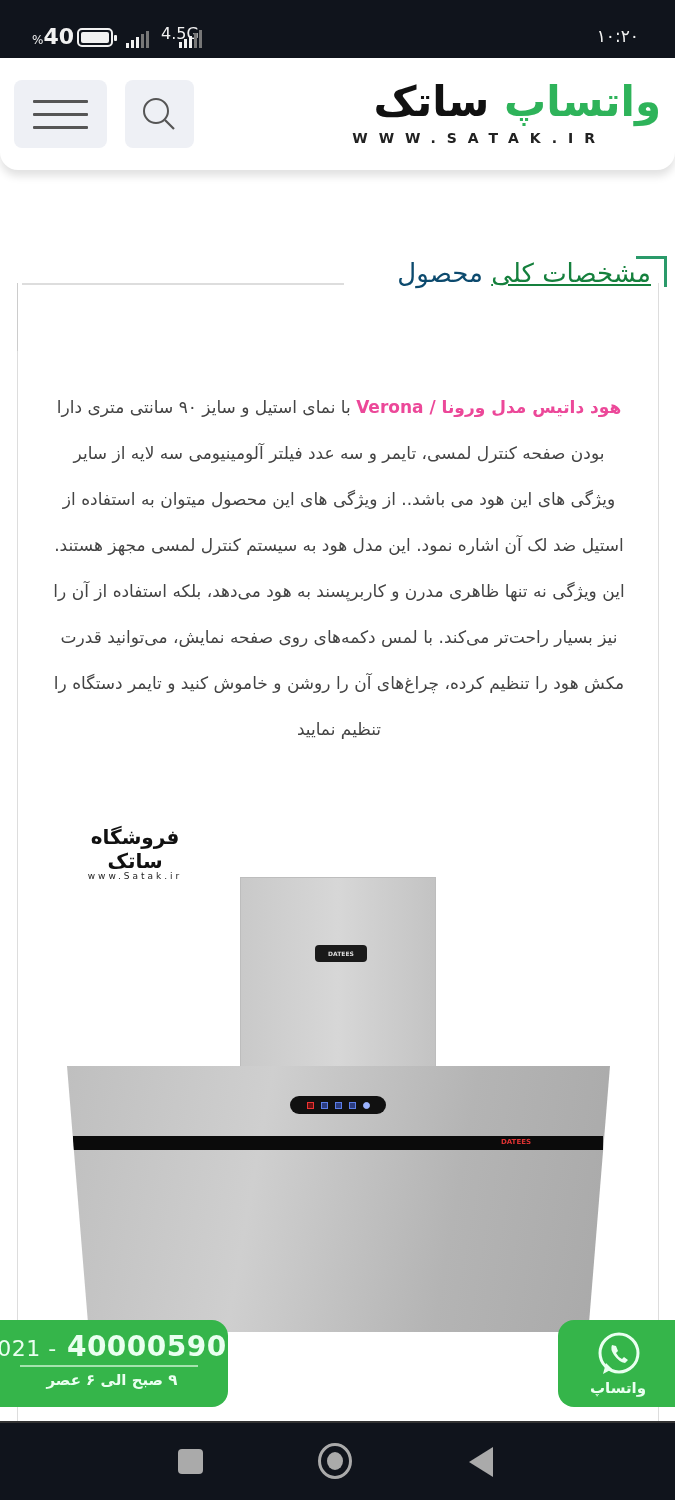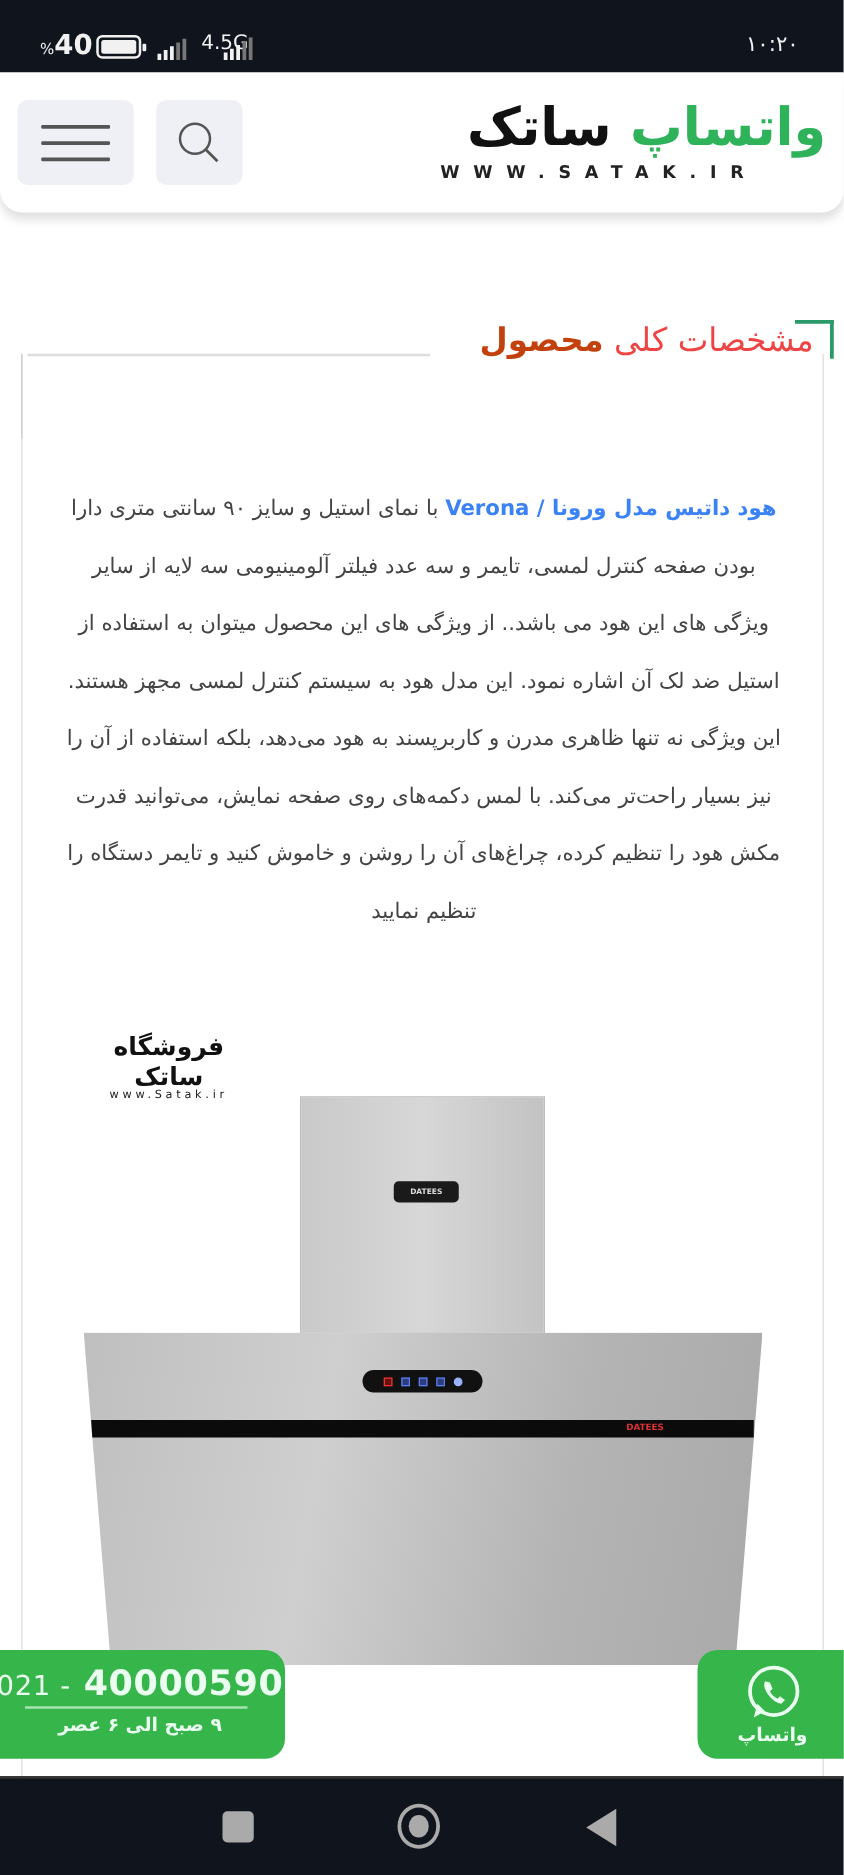--- a/index.html
+++ b/index.html
@@ -27,29 +27,29 @@
   .search-btn svg { position: absolute; left: 16px; top: 17px; }
   .logo { position: absolute; right: 14px; top: 16px; width: 345px; height: 80px; }
   .logo-fa { position: absolute; right: 0; top: 0; font-size: 42px; font-weight: bold; white-space: nowrap; direction: rtl; line-height: 56px; }
   .logo-fa .green { color: #2eb35a; }
   .logo-fa .black { color: #111; }
   .logo-en { position: absolute; right: 55px; top: 56px; font-size: 14px; font-weight: bold; letter-spacing: 11px; color: #222; }
 
   
   .section-bracket { position: absolute; right: 8px; top: 256px; width: 31px; height: 31px; border-top: 3px solid #2a9a6a; border-right: 3px solid #2a9a6a; }
   .section-title { position: absolute; right: 24px; top: 258px; font-size: 26px; direction: rtl; white-space: nowrap; }
-  .section-title .grey { color: #ef4444; }
-  .section-title .green { color: #c2410c; font-weight: bold; }
+  .section-title .grey { color: #15803d; text-decoration: underline; }
+  .section-title .green { color: #0c4a6e; font-weight: normal; }
   .title-line { position: absolute; left: 22px; top: 283px; width: 322px; height: 2px; background: #ddd; }
 
   .content-box { position: absolute; left: 17px; top: 283px; width: 642px; height: 1140px; border-left: 1px solid #ddd; border-right: 1px solid #ddd; }
   .content-box::before { content: ""; position: absolute; left: -1px; top: 0; width: 1px; height: 68px; background: #ccc; }
 
   .desc { position: absolute; left: 50px; top: 384px; width: 578px; direction: rtl; text-align: center; font-size: 17px; line-height: 46px; color: #444; }
-  .desc b { color: #3b82f6; }
+  .desc b { color: #ec4899; }
 
   
   .watermark { position: absolute; left: 70px; top: 825px; width: 130px; text-align: center; }
   .watermark .fa { font-size: 20px; font-weight: bold; color: #111; direction: rtl; }
   .watermark .en { font-size: 9px; letter-spacing: 3px; color: #222; margin-top: -2px; }
 
   .chimney { position: absolute; left: 240px; top: 877px; width: 196px; height: 190px; background: linear-gradient(90deg, #c9c9c9, #d7d7d7 50%, #c3c3c3); border: 1px solid #bdbdbd; }
   .badge { position: absolute; left: 74px; top: 67px; width: 52px; height: 17px; background: #1a1a1a; border-radius: 4px; color: #ddd; font-size: 6px; text-align: center; line-height: 17px; font-weight: bold; }
   .hood { position: absolute; left: 67px; top: 1066px; width: 543px; height: 266px; background: linear-gradient(100deg, #bfbfbf, #cfcfcf 35%, #b4b4b4 70%, #a9a9a9); clip-path: polygon(0 0, 100% 0, 96% 100%, 4% 100%); }
   .panel { position: absolute; left: 223px; top: 30px; width: 96px; height: 18px; background: #111; border-radius: 9px; display: flex; align-items: center; justify-content: center; gap: 7px; }

